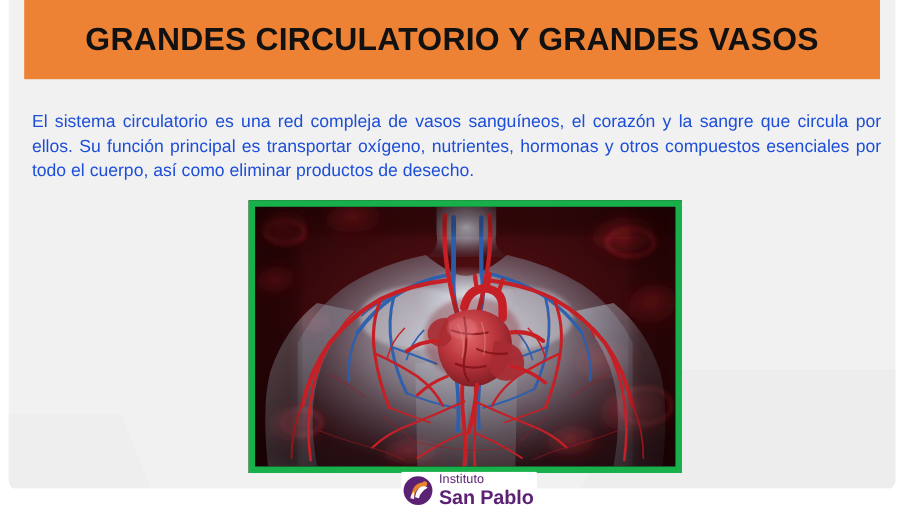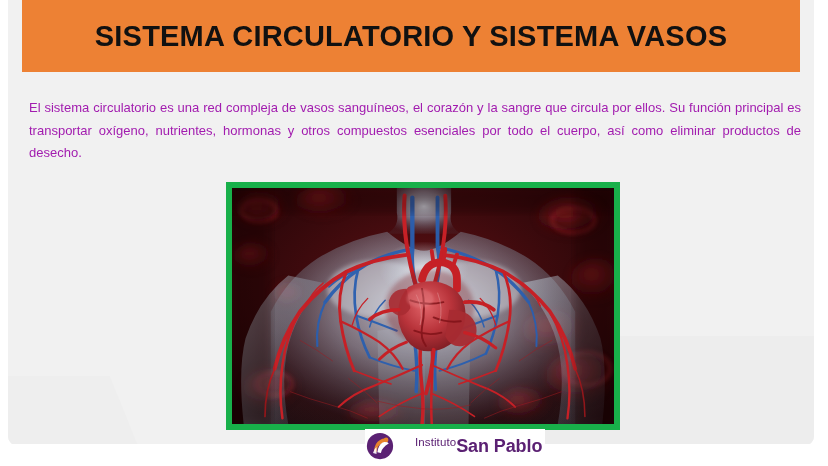--- a/index.html
+++ b/index.html
@@ -72,23 +72,23 @@
     text-align: center;
     line-height: 1;
   }
 
   
   #body-paragraph {
     position: absolute;
     left: 21px;
     top: 84px;
     width: 772px;
-    font-size: 13px;
+    font-size: 16px;
     line-height: 22.5px;
-    color: #a21caf;
+    color: #1d4ed8;
     text-align: justify;
     text-justify: inter-word;
     z-index: 3;
   }
 
   
   #figure-frame {
     position: absolute;
     left: 218px;
     top: 182px;
@@ -130,24 +130,23 @@
     background: #ffffff;
     padding: 1px 3px 1px 1px;
   }
   #logo-mark {
     width: 28px;
     height: 28px;
     flex: 0 0 28px;
   }
   #logo-words {
     display: flex;
-    flex-direction: row;
+    flex-direction: column;
     justify-content: center;
     line-height: 1.02;
-    margin-left: 16px;
   }
   #logo-line1 {
     font-size: 11.5px;
     font-weight: normal;
     color: #5B2173;
     letter-spacing: 0.1px;
   }
   #logo-line2 {
     font-size: 18px;
     font-weight: bold;
@@ -157,21 +156,21 @@
 </style>
 </head>
 <body>
 
 <div id="slide">
 
   <div id="slide-watermark"></div>
   <div id="slide-watermark2"></div>
 
   <div id="title-band">
-    <div id="title-text">SISTEMA CIRCULATORIO Y SISTEMA VASOS</div>
+    <div id="title-text">GRANDES CIRCULATORIO Y GRANDES VASOS</div>
   </div>
 
   <p id="body-paragraph">El sistema circulatorio es una red compleja de vasos sanguíneos, el corazón y la sangre que circula por ellos. Su función principal es transportar oxígeno, nutrientes, hormonas y otros compuestos esenciales por todo el cuerpo, así como eliminar productos de desecho.</p>
 
   <div id="figure-frame">
     <svg id="figure-canvas" viewBox="0 0 394 248" preserveAspectRatio="none" xmlns="http://www.w3.org/2000/svg">
       <defs>
         <radialGradient id="bgGlow" cx="50%" cy="40%" r="72%">
           <stop offset="0%" stop-color="#5d1014"></stop>
           <stop offset="45%" stop-color="#3d0a0d"></stop>

